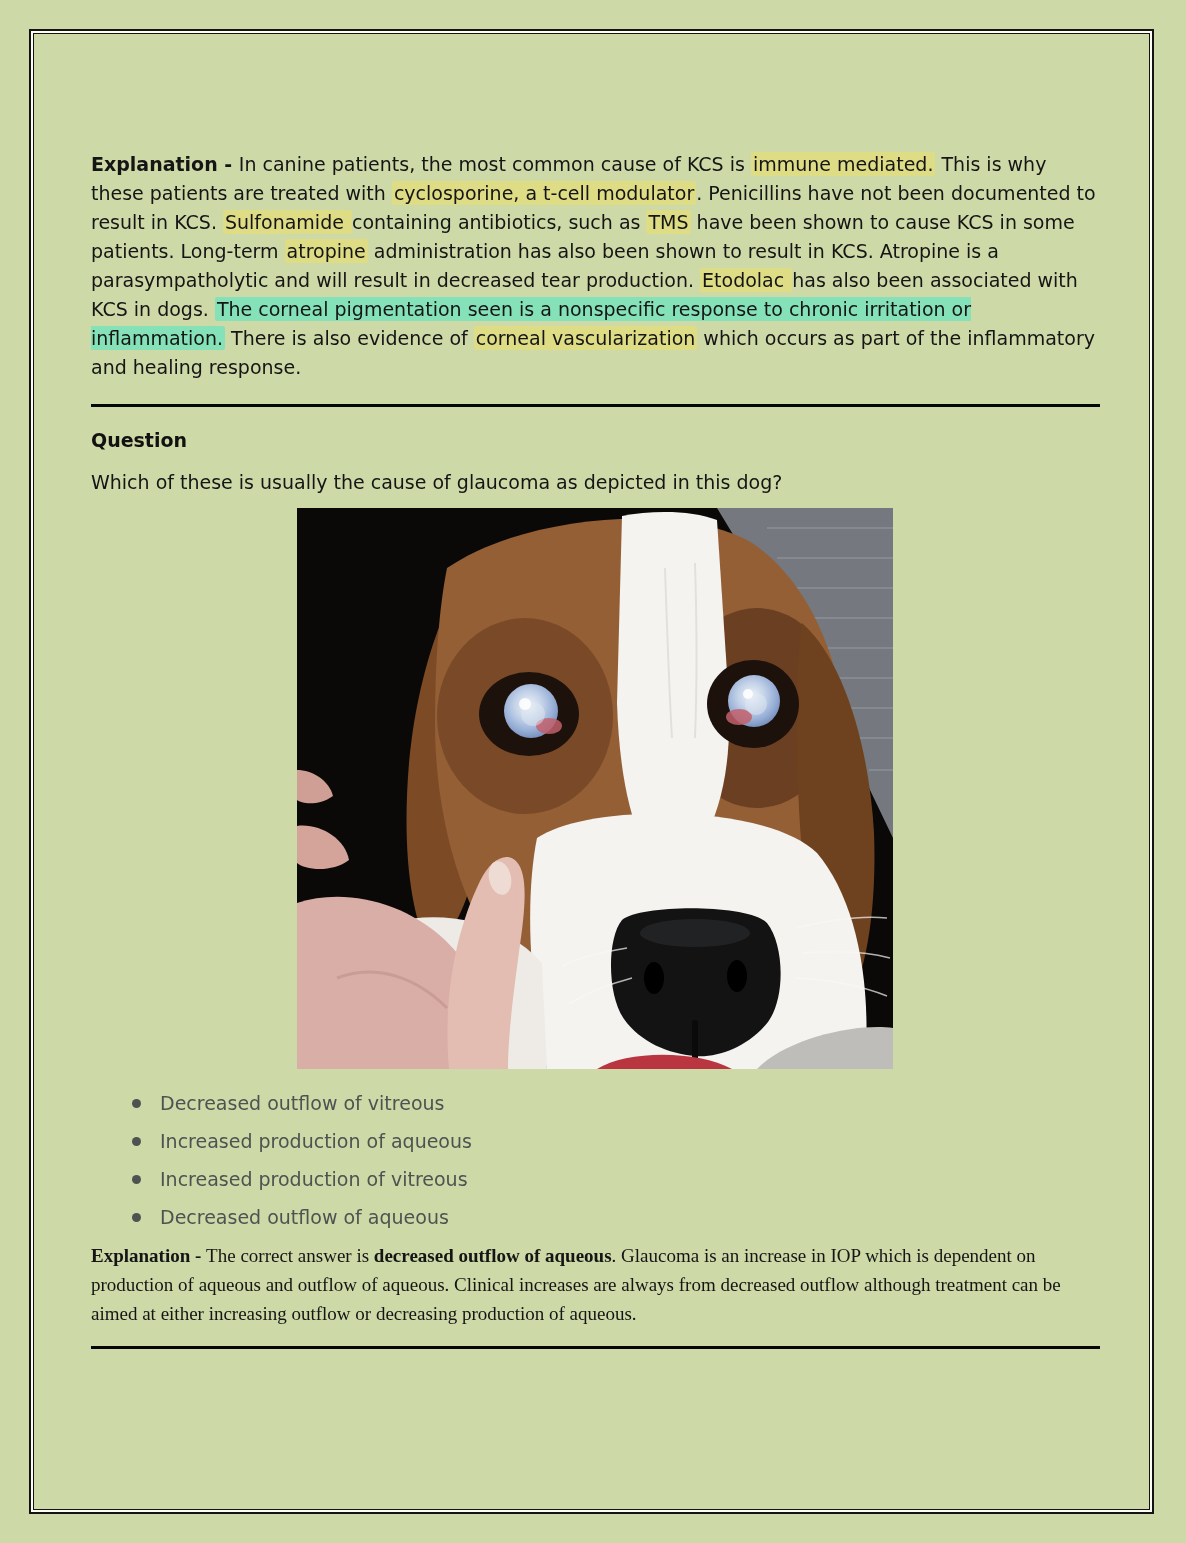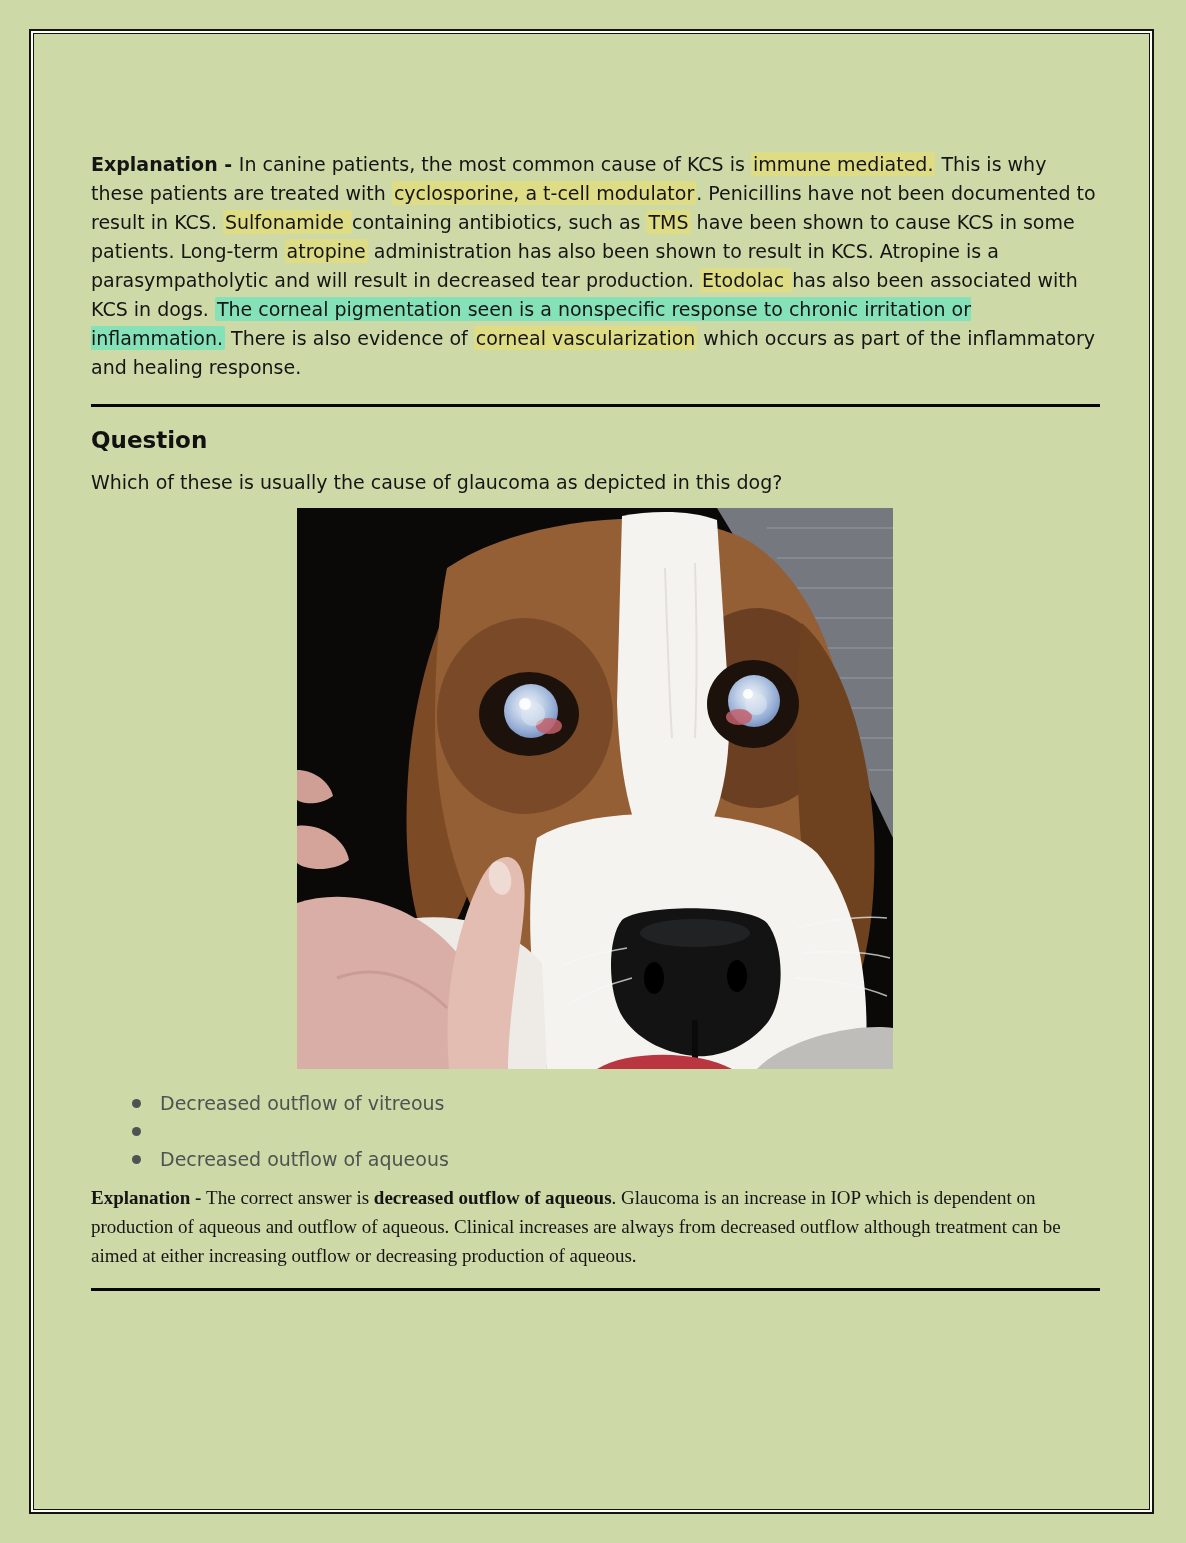--- a/index.html
+++ b/index.html
@@ -23,21 +23,21 @@
     margin:0;font-size:19px;line-height:29px;color:#151515;
     text-align:left;
   }
   .bold{font-weight:bold;}
   .hl-yellow{background:#dedc85;padding:1px 2px;border-radius:2px;}
   .hl-teal{background:#85e2b8;padding:1px 2px;border-radius:2px;}
   .rule{height:3px;background:#060606;border:none;margin:0;width:100%;}
   .rule-top{margin-top:22px;}
   .rule-bottom{margin-top:18px;}
   h3.qhead{
-    margin:21px 0 0 0;font-size:23px;line-height:24px;font-weight:bold;color:#111;
+    margin:21px 0 0 0;font-size:19px;line-height:24px;font-weight:bold;color:#111;
   }
   p.qtext{margin:18px 0 8px 0;font-size:19px;line-height:24px;color:#151515;}
   .photo-wrap{
     margin:14px 0 0 206px;
     width:596px;height:561px;
     line-height:0;
   }
   .photo-wrap svg{display:block;}
   ul.options{
     list-style:none;margin:20px 0 0 0;padding:0 0 0 41px;
@@ -149,20 +149,25 @@
     </svg>
   </div>
 
   <ul class="options">
     <li>
       <span class="bullet"></span>
       <span>Decreased outflow of vitreous</span>
     </li>
     <li>
       <span class="bullet"></span>
+      <span>Increased production of aqueous</span>
+    </li>
+    <li>
+      <span class="bullet"></span>
+      <span>Increased production of vitreous</span>
     </li>
     <li>
       <span class="bullet"></span>
       <span>Decreased outflow of aqueous</span>
     </li>
   </ul>
 
   <p class="rich exp-bottom"><span class="bold">Explanation - </span><span>The correct answer is </span><span class="bold">decreased outflow of aqueous</span><span>. Glaucoma is an increase in IOP which is dependent on production of aqueous and outflow of aqueous. Clinical increases are always from decreased outflow although treatment can be aimed at either increasing outflow or decreasing production of aqueous.</span></p>
 
   <div class="rule rule-bottom"></div>

